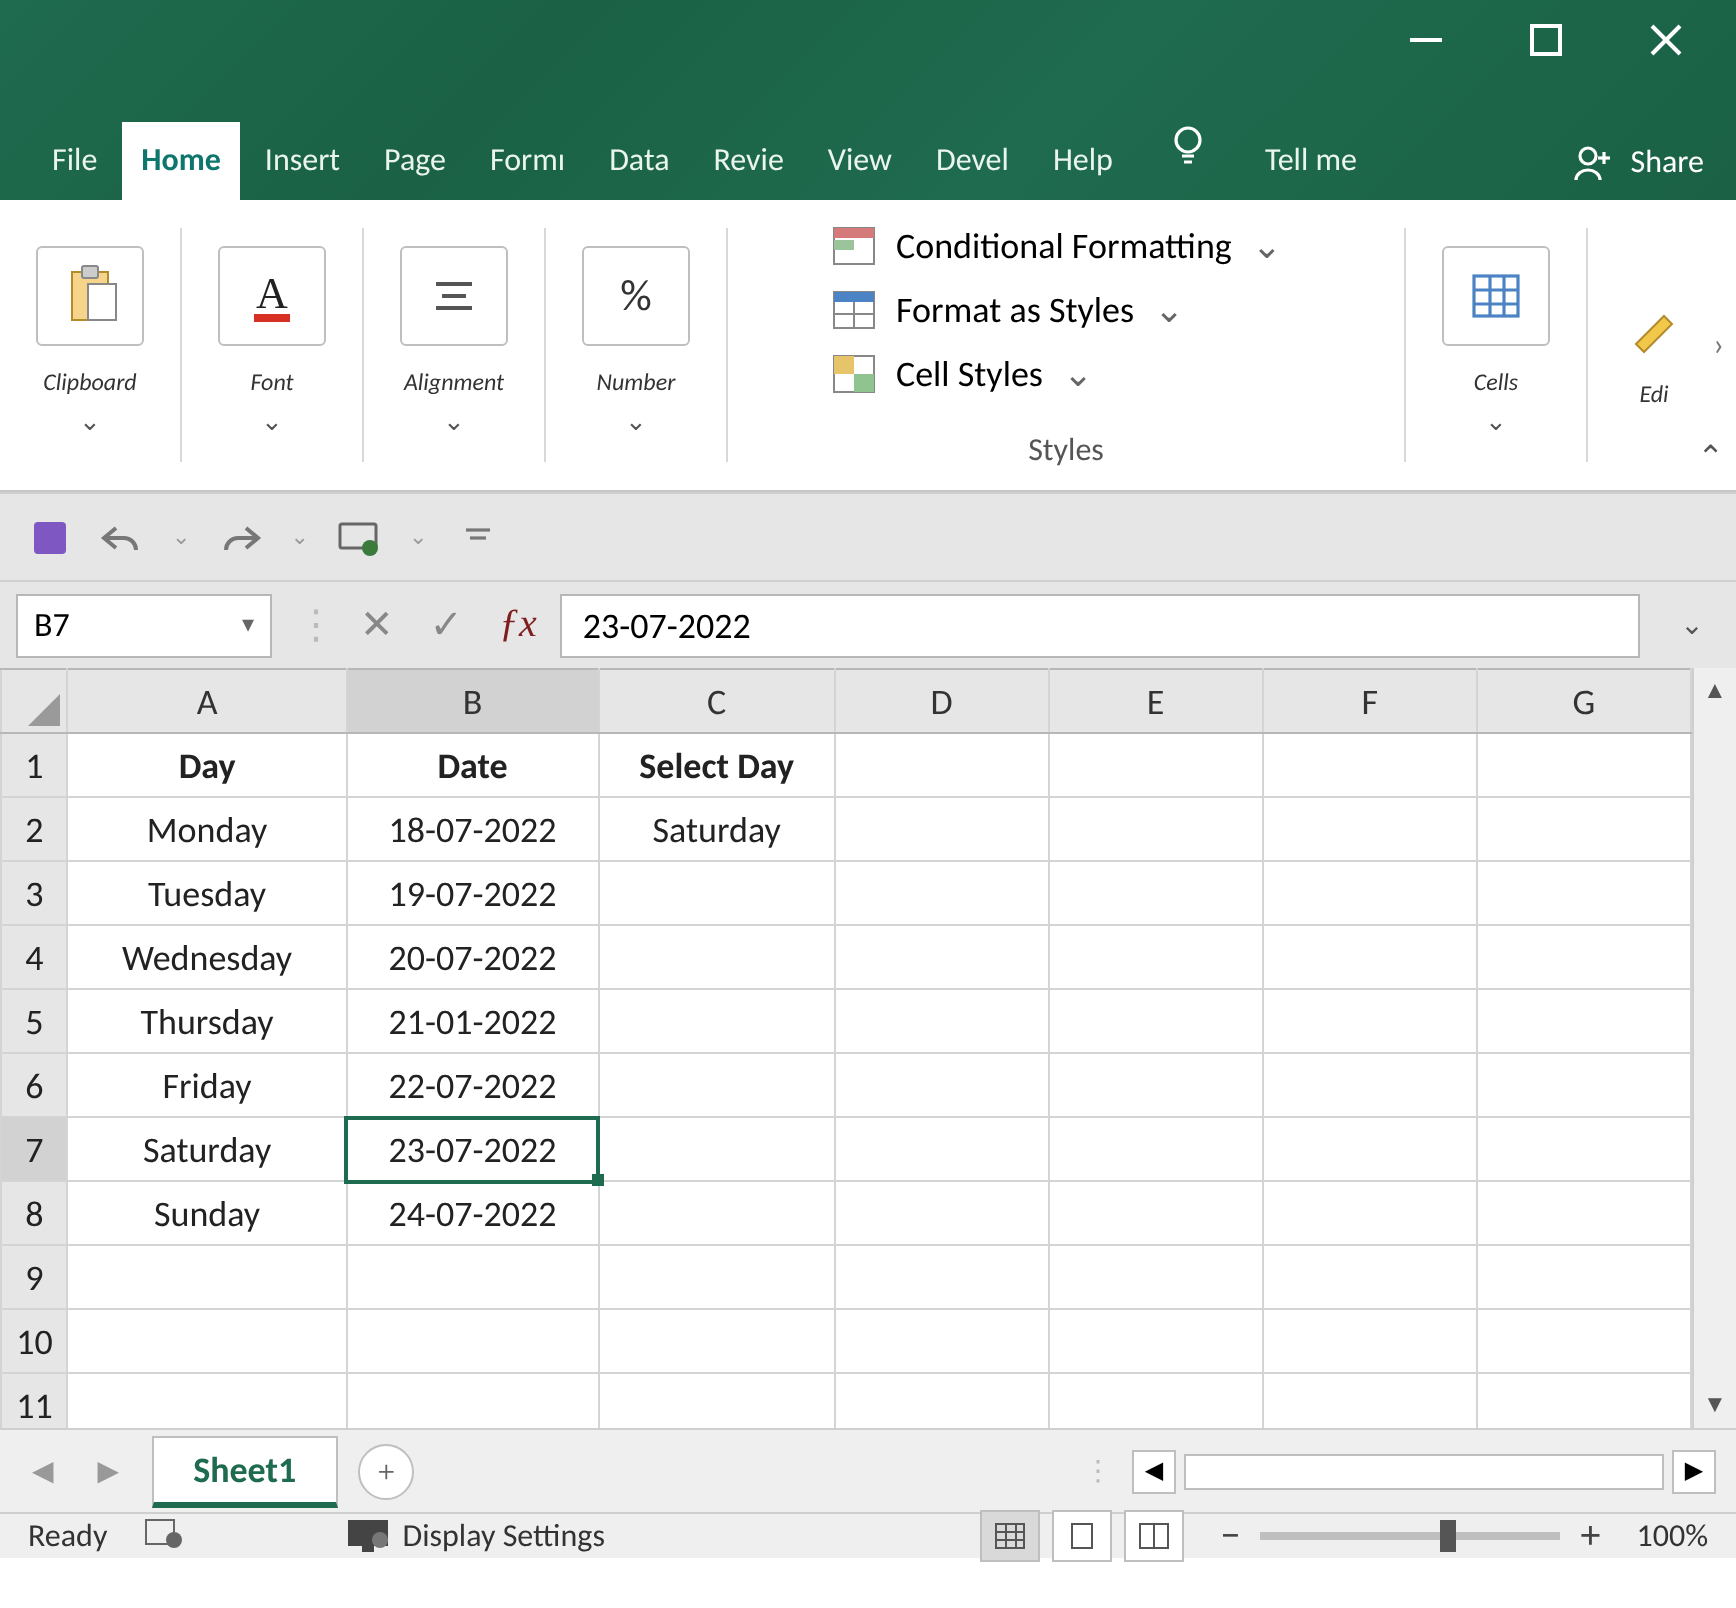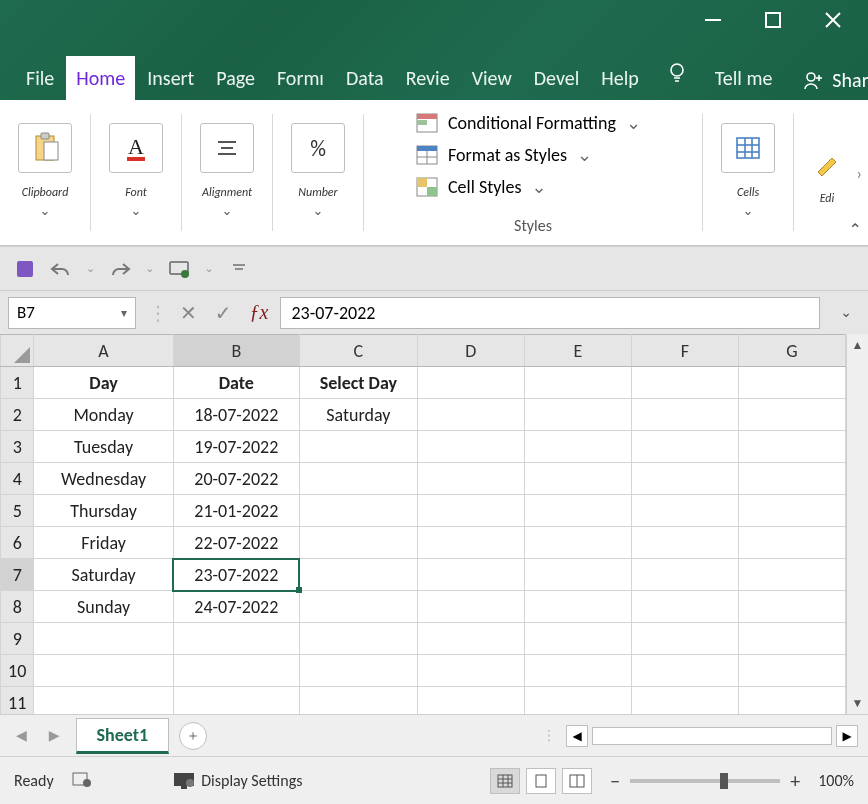--- a/index.html
+++ b/index.html
@@ -30,32 +30,32 @@
     padding-right: 24px;
   }
   .win-btn { width: 22px; height: 22px; display:flex; align-items:center; justify-content:center; cursor:pointer; }
   .win-btn svg { stroke:#fff; stroke-width:2; fill:none; }
   .menubar {
     display: flex;
     align-items: flex-end;
     height: 60px;
     padding-left: 16px;
     gap: 2px;
-    font-size: 20px;
+    font-size: 16px;
   }
   .menu-item {
     padding: 10px 10px;
     cursor:pointer;
     color: #eaf5ef;
     white-space: nowrap;
   }
   .menu-item.active {
     background: #fff;
-    color: #6d28d9;
-    font-weight: 400;
+    color: #0f766e;
+    font-weight: 700;
   }
   .menubar .spacer { flex:1; }
   .share-btn {
     display:flex;
     align-items:center;
     gap:8px;
     padding: 8px 16px;
     cursor:pointer;
   }
   .lightbulb { margin: 0 6px; }
@@ -228,21 +228,21 @@
     background:#fff;
   }
   .tabs-row .spacer{flex:1;}
   .hscroll {
     display:flex; align-items:center; gap:4px;
   }
   .hscroll .track { width:240px; height:18px; background:#fff; border:1px solid #bfbfbf;}
   .hscroll .arrow { width:22px;height:22px;border:1px solid #bfbfbf;background:#fff;display:flex;align-items:center;justify-content:center;font-size:12px;cursor:pointer;}
   
   .statusbar {
-    height: 48px;
+    height: 23px;
     background:#efefef;
     border-top:1px solid #cfcfcf;
     display:flex; align-items:center;
     padding:0 14px;
     gap:18px;
     font-size:16px; color:#333;
   }
   .statusbar .spacer{flex:1;}
   .view-btns { display:flex; gap:6px; }
   .view-btn {

